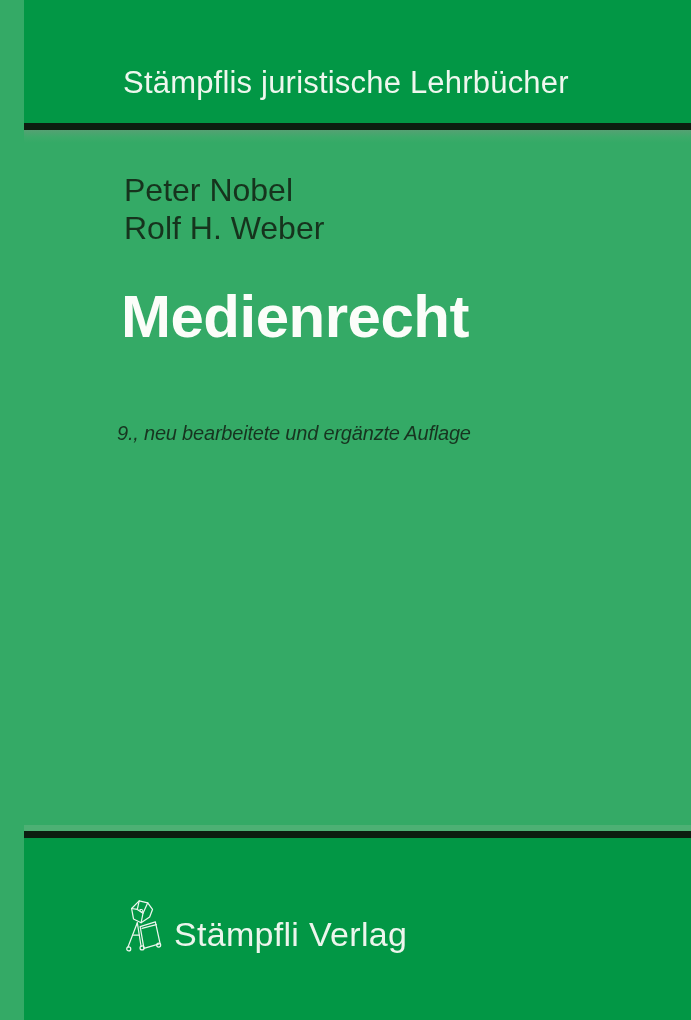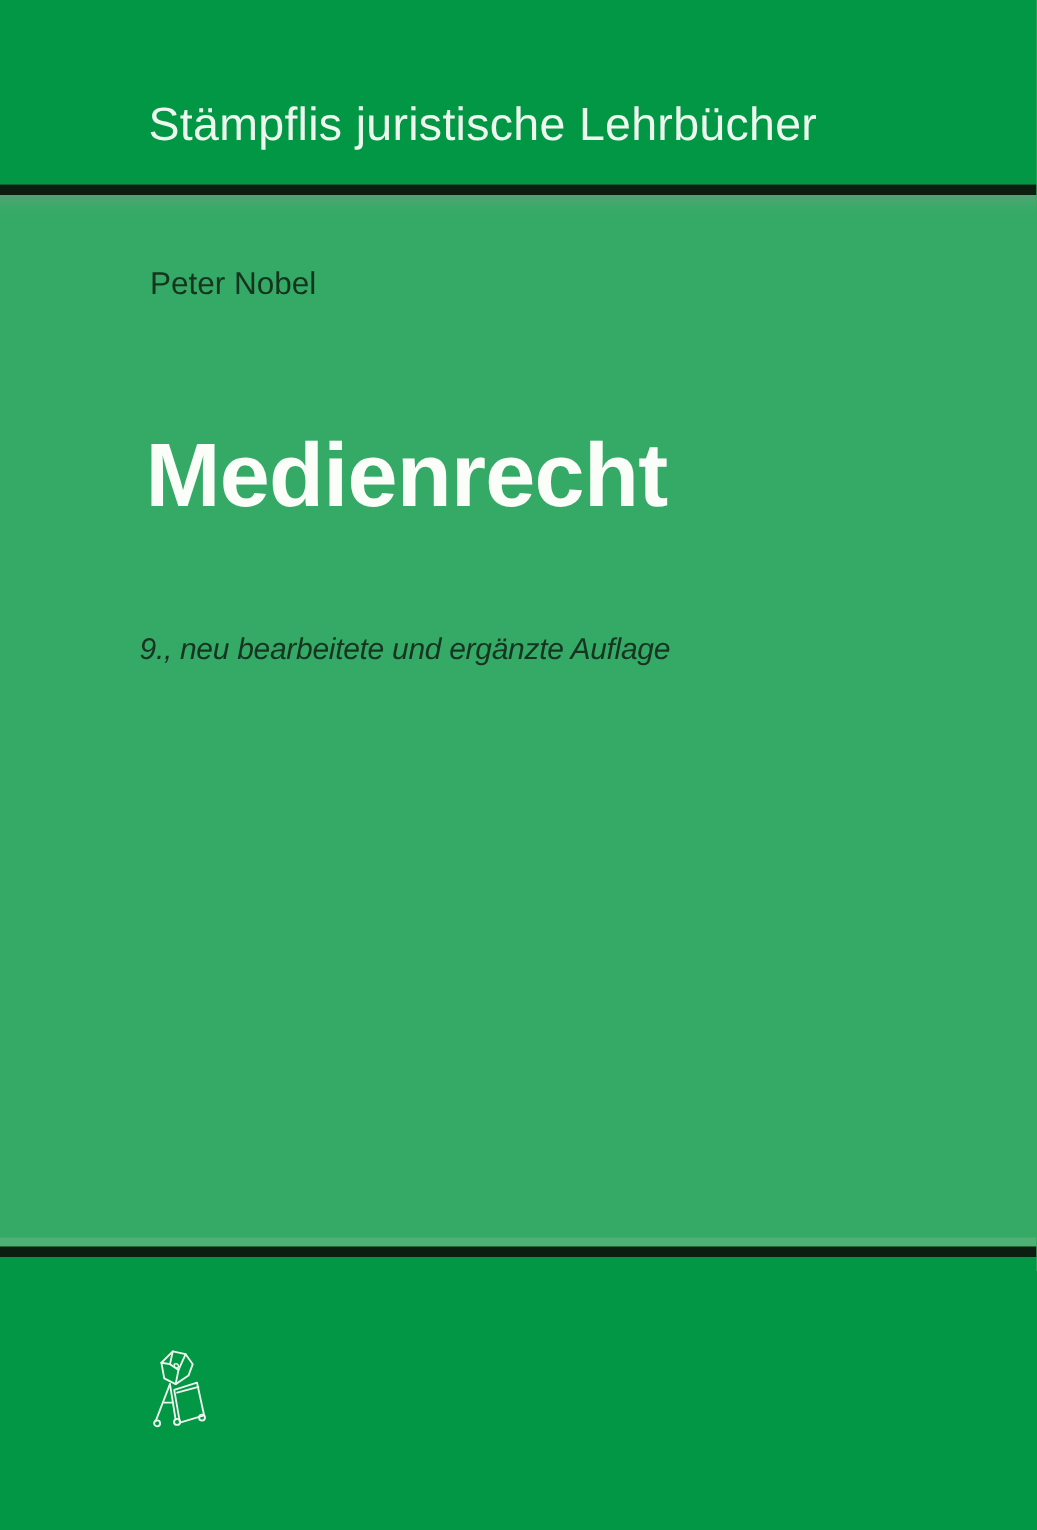--- a/index.html
+++ b/index.html
@@ -2,37 +2,37 @@
 <html><head>
 <meta charset="utf-8">
 <style>
   html,body{margin:0;padding:0;}
   body{
     width:691px;height:1020px;position:relative;overflow:hidden;
     background:#34aa66;
     font-family:"Liberation Sans", sans-serif;
     -webkit-font-smoothing:antialiased;
   }
-  .abs{position:absolute;}
+  .abs{position:absolute;margin-left:24px;}
   
   .band-top{left:0;top:0;width:691px;height:123px;background:#029745;}
   .rule-top{left:0;top:123px;width:691px;height:7px;background:#0c1e10;}
   .stripe-top{left:0;top:130px;width:691px;height:13px;
     background:linear-gradient(180deg,#55a173 0%,#3daa6a 55%,#34aa66 100%);}
   .stripe-bottom{left:0;top:825px;width:691px;height:6px;background:#4db074;}
   .rule-bottom{left:0;top:831px;width:691px;height:7px;background:#0c1e10;}
   .band-bottom{left:0;top:838px;width:691px;height:182px;background:#029745;}
 
   
   .series-title{
     left:99px;top:64px;font-size:31px;line-height:37px;
     color:#eef7ee;letter-spacing:0.2px;font-weight:400;
   }
   .authors{
-    left:100px;top:171px;font-size:21px;line-height:38px;
+    left:100px;top:171px;font-size:32px;line-height:38px;
     color:#16331d;font-weight:400;
   }
   .book-title{
     left:97px;top:287px;font-size:60px;line-height:60px;
     color:#fbfdf9;font-weight:700;letter-spacing:-0.5px;
   }
   .edition-note{
     left:93px;top:421px;font-size:20px;line-height:24px;
     color:#173420;font-style:italic;font-weight:500;letter-spacing:-0.2px;
   }
@@ -54,20 +54,21 @@
 <div class="abs rule-top"></div>
 <div class="abs stripe-top"></div>
 <div class="abs stripe-bottom"></div>
 <div class="abs rule-bottom"></div>
 <div class="abs band-bottom"></div>
 
 <div class="abs series-title">Stämpflis juristische Lehrbücher</div>
 
 <div class="abs authors">
   <div>Peter Nobel</div>
+  <div>Rolf H. Weber</div>
 </div>
 
 <div class="abs book-title">Medienrecht</div>
 
 <div class="abs edition-note">9., neu bearbeitete und ergänzte Auflage</div>
 
 <div class="abs publisher">
   <svg class="publisher-logo" viewBox="0 0 40 58" fill="none" stroke="#eef6ee" stroke-width="1.3" stroke-linecap="round" stroke-linejoin="round">
 
     <path d="M16,1 L25,3 L30,10 L27,18 L18,24 L10,20 L8,9 Z"></path>
@@ -80,13 +81,14 @@
     <path d="M14,24 L18,49"></path>
     <path d="M10,37 L16,37"></path>
 
     <path d="M17,28 L33,23 L38,46 L21,51 Z"></path>
     <path d="M19,30 L34,26"></path>
 
     <circle cx="5" cy="51.5" r="2.1"></circle>
     <circle cx="19" cy="50.5" r="2.1"></circle>
     <circle cx="36.5" cy="47.5" r="2.1"></circle>
   </svg>
+  <div class="publisher-name">Stämpfli Verlag</div>
 </div>
 
 </body></html>

